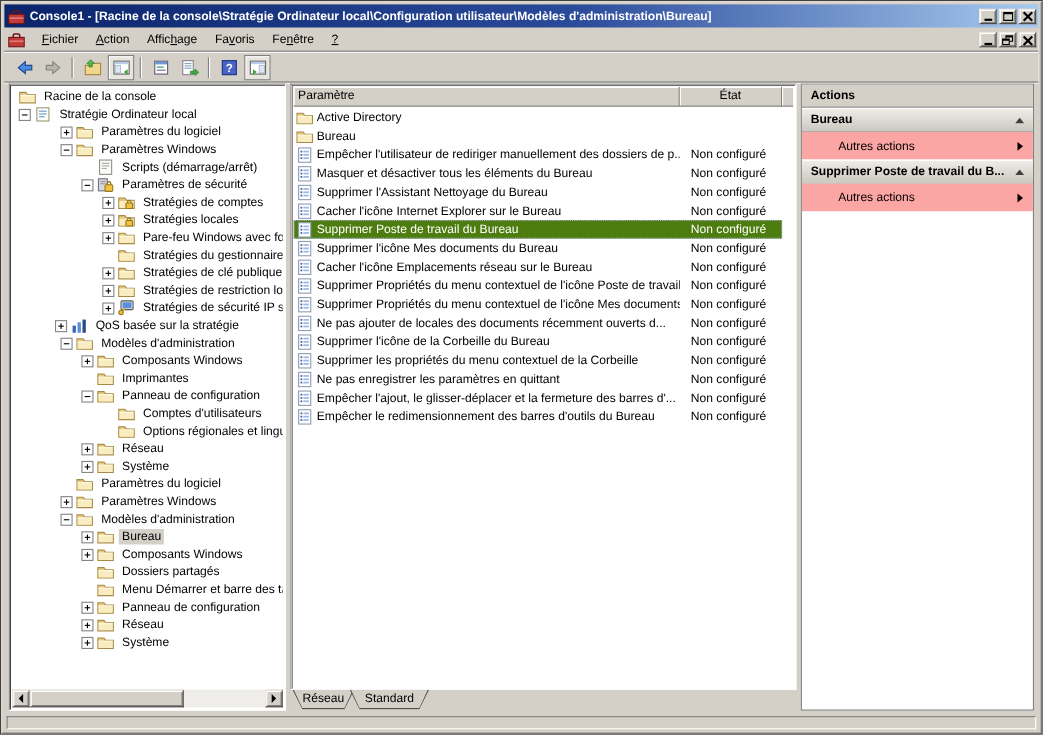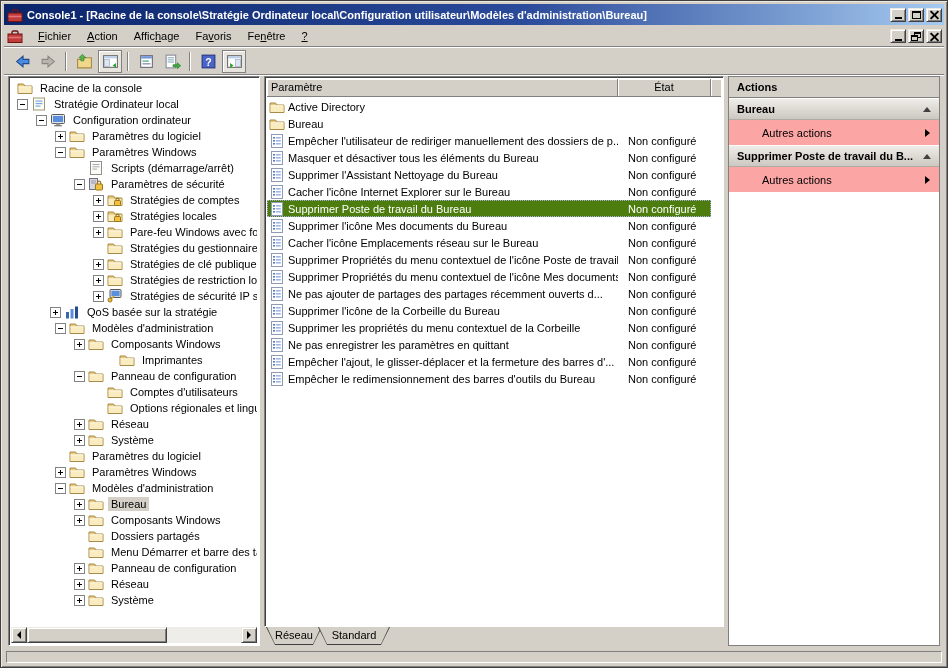--- a/index.html
+++ b/index.html
@@ -254,32 +254,20 @@
         <span class="nicon">
           <svg viewBox="0 0 16 16">
             <rect x="2.5" y="2" width="11" height="12" fill="#fffef4" stroke="#9a9a74"></rect>
             <rect x="4.5" y="4.5" width="7" height="1.2" fill="#7ba7e0"></rect>
             <rect x="4.5" y="7" width="7" height="1.2" fill="#7ba7e0"></rect>
             <rect x="4.5" y="9.5" width="5" height="1.2" fill="#7ba7e0"></rect>
           </svg>
         </span>
         <span class="tlabel">Stratégie Ordinateur local</span>
       </div>
-      <div class="trow" style="padding-left: 25px;">
-        <span class="exp minus"></span>
-        <span class="nicon">
-          <svg viewBox="0 0 16 16">
-            <rect x="1.5" y="2.5" width="13" height="9" rx="1" fill="#e8e6e0" stroke="#55585e"></rect>
-            <rect x="3" y="4" width="10" height="6" fill="#5a8ede"></rect>
-            <rect x="6.2" y="11.5" width="3.6" height="1.6" fill="#9a9890"></rect>
-            <rect x="4.2" y="13.1" width="7.6" height="1.2" fill="#6e6c66"></rect>
-          </svg>
-        </span>
-        <span class="tlabel">Configuration ordinateur</span>
-      </div>
       <div class="trow" style="padding-left: 44px;">
         <span class="exp plus"></span>
         <span class="nicon">
           <svg viewBox="0 0 16 16">
             <path d="M1 4h5.5l1.5 2H15v7.5H1z" fill="#e9c77c" stroke="#a68a45"></path>
             <path d="M1.5 6.8h13v6.2h-13z" fill="#f8ecc0"></path>
             <path d="M1.5 6.2h13v1.2h-13z" fill="#fcf6dd"></path>
           </svg>
         </span>
         <span class="tlabel">Paramètres du logiciel</span>
@@ -426,21 +414,21 @@
         <span class="exp plus"></span>
         <span class="nicon">
           <svg viewBox="0 0 16 16">
             <path d="M1 4h5.5l1.5 2H15v7.5H1z" fill="#e9c77c" stroke="#a68a45"></path>
             <path d="M1.5 6.8h13v6.2h-13z" fill="#f8ecc0"></path>
             <path d="M1.5 6.2h13v1.2h-13z" fill="#fcf6dd"></path>
           </svg>
         </span>
         <span class="tlabel">Composants Windows</span>
       </div>
-      <div class="trow" style="padding-left: 94px;">
+      <div class="trow" style="padding-left: 63px;">
         <span class="exp none"></span>
         <span class="nicon">
           <svg viewBox="0 0 16 16">
             <path d="M1 4h5.5l1.5 2H15v7.5H1z" fill="#e9c77c" stroke="#a68a45"></path>
             <path d="M1.5 6.8h13v6.2h-13z" fill="#f8ecc0"></path>
             <path d="M1.5 6.2h13v1.2h-13z" fill="#fcf6dd"></path>
           </svg>
         </span>
         <span class="tlabel">Imprimantes</span>
       </div>
@@ -790,21 +778,21 @@
           <svg viewBox="0 0 16 16">
             <rect x="2.5" y="1.5" width="11" height="13" fill="#fff" stroke="#8f9bb3"></rect>
             <rect x="4.2" y="4" width="1.6" height="1.6" fill="#3b5fa0"></rect>
             <rect x="6.8" y="4" width="5" height="1.6" fill="#9db8e8"></rect>
             <rect x="4.2" y="7" width="1.6" height="1.6" fill="#3b5fa0"></rect>
             <rect x="6.8" y="7" width="5" height="1.6" fill="#9db8e8"></rect>
             <rect x="4.2" y="10" width="1.6" height="1.6" fill="#3b5fa0"></rect>
             <rect x="6.8" y="10" width="5" height="1.6" fill="#9db8e8"></rect>
           </svg>
         </span>
-        <span class="lname">Ne pas ajouter de partages des partages récemment ouverts d...</span>
+        <span class="lname">Ne pas ajouter de locales des documents récemment ouverts d...</span>
         <span class="lstate">Non configuré</span>
       </div>
       <div class="lrow">
         <span class="licon">
           <svg viewBox="0 0 16 16">
             <rect x="2.5" y="1.5" width="11" height="13" fill="#fff" stroke="#8f9bb3"></rect>
             <rect x="4.2" y="4" width="1.6" height="1.6" fill="#3b5fa0"></rect>
             <rect x="6.8" y="4" width="5" height="1.6" fill="#9db8e8"></rect>
             <rect x="4.2" y="7" width="1.6" height="1.6" fill="#3b5fa0"></rect>
             <rect x="6.8" y="7" width="5" height="1.6" fill="#9db8e8"></rect>

